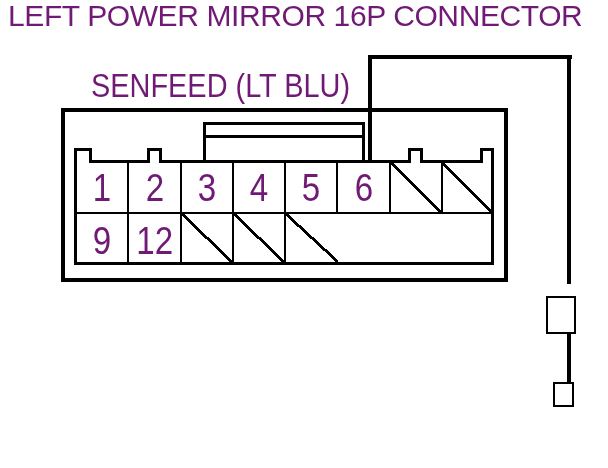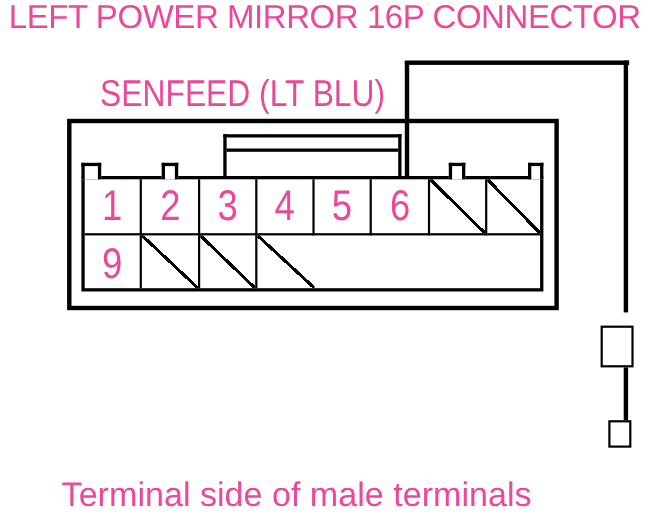--- a/index.html
+++ b/index.html
@@ -1,21 +1,21 @@
 <!DOCTYPE html>
 <html><head>
 <meta charset="utf-8">
 <style>
   html, body { margin: 0; padding: 0; background: #ffffff; }
   .screen {
     position: relative;
     width: 608px;
     height: 468px;
     background: #ffffff;
-    color: #ec4899;
+    color: #701a75;
     font-family: "Liberation Sans", "DejaVu Sans", sans-serif;
     overflow: hidden;
   }
   .abs { position: absolute; }
 
   
   .title {
     left: 8px; top: 1px;
     font-size: 30px; line-height: 1;
     letter-spacing: -0.4px;
@@ -143,35 +143,37 @@
     <div class="cell r1 slash">
         <span></span>
       </div>
     <div class="cell r1 last slash">
         <span></span>
       </div>
 
     <div class="cell r2">
         <span>9</span>
       </div>
+    <div class="cell r2">
+        <span>12</span>
+      </div>
     <div class="cell r2 slash">
         <span></span>
       </div>
     <div class="cell r2 slash">
         <span></span>
       </div>
     <div class="cell r2 last slash">
         <span></span>
       </div>
   </div>
 
   <div class="abs bump bump-1"></div>
   <div class="abs bump bump-2"></div>
   <div class="abs bump bump-3"></div>
   <div class="abs bump bump-4"></div>
 
   <div class="abs latch">
     <div class="latch-bar"></div>
   </div>
 
-  <div class="abs caption">Terminal side of male terminals</div>
 
 </div>
 
 </body></html>

